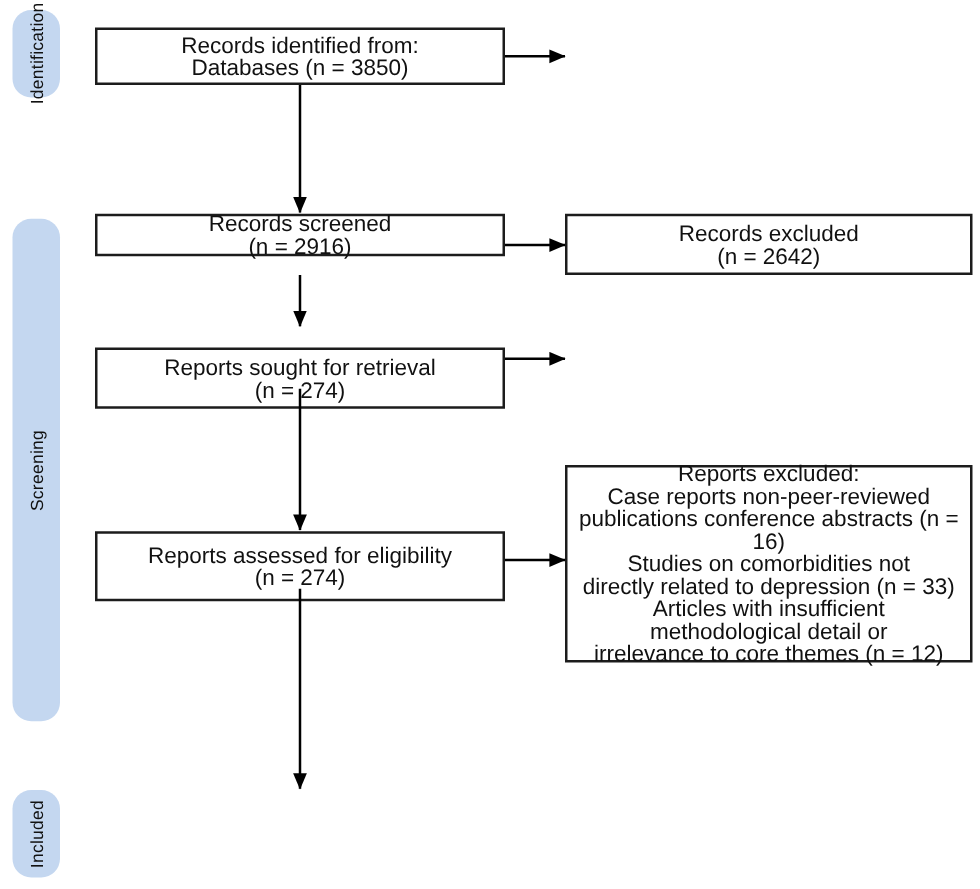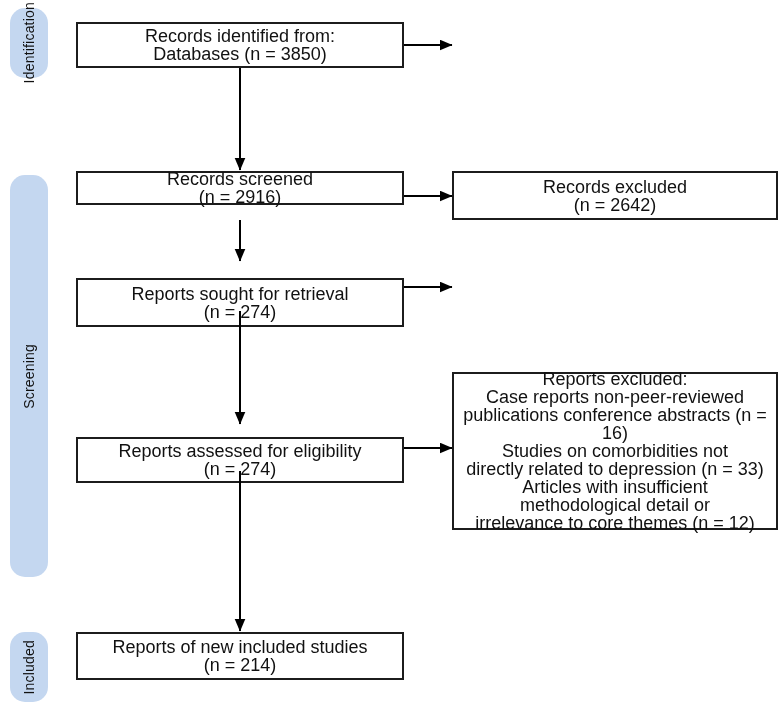--- a/index.html
+++ b/index.html
@@ -86,27 +86,23 @@
 Databases (n = 3850)</span>
   </div>
   <div class="flow-box col-left" style="top:171px; height:34px;">
     <span class="box-text">Records screened
 (n = 2916)</span>
   </div>
   <div class="flow-box col-left" style="top:262px; height:49px;margin-top:16px;">
     <span class="box-text">Reports sought for retrieval
 (n = 274)</span>
   </div>
-  <div class="flow-box col-left" style="top:437px; height:46px;">
+  <div class="flow-box col-left" style="top:425px; height:56px;">
     <span class="box-text">Reports assessed for eligibility
 (n = 274)</span>
-  </div>
-  <div class="flow-box col-left" style="top:632px; height:48px;">
-    <span class="box-text">Reports of new included studies
-(n = 214)</span>
   </div>
 
   <div class="flow-box col-right" style="top:171px; height:49px;">
     <span class="box-text">Records excluded
 (n = 2642)</span>
   </div>
   <div class="flow-box col-right" style="top:372px; height:158px;justify-content:flex-end;">
     <span class="box-text">Reports excluded:
 Case reports non-peer-reviewed
 publications conference abstracts (n = 16)

